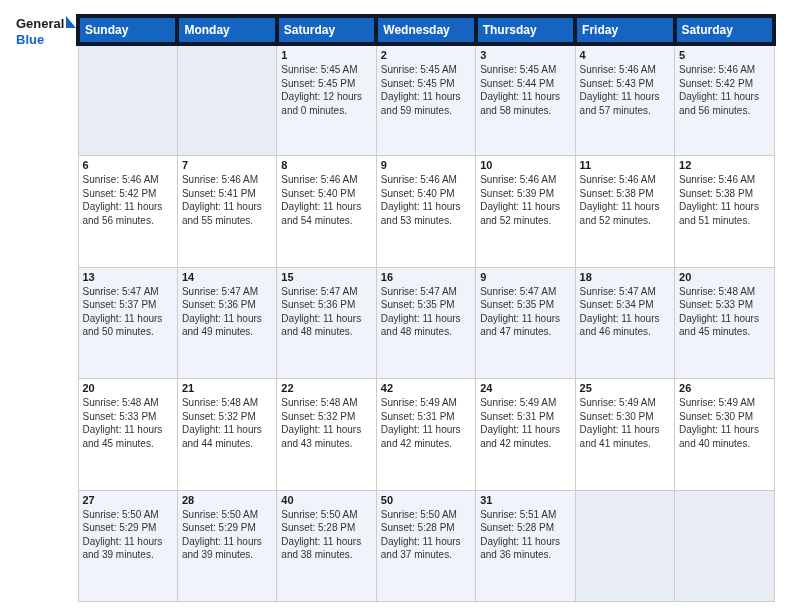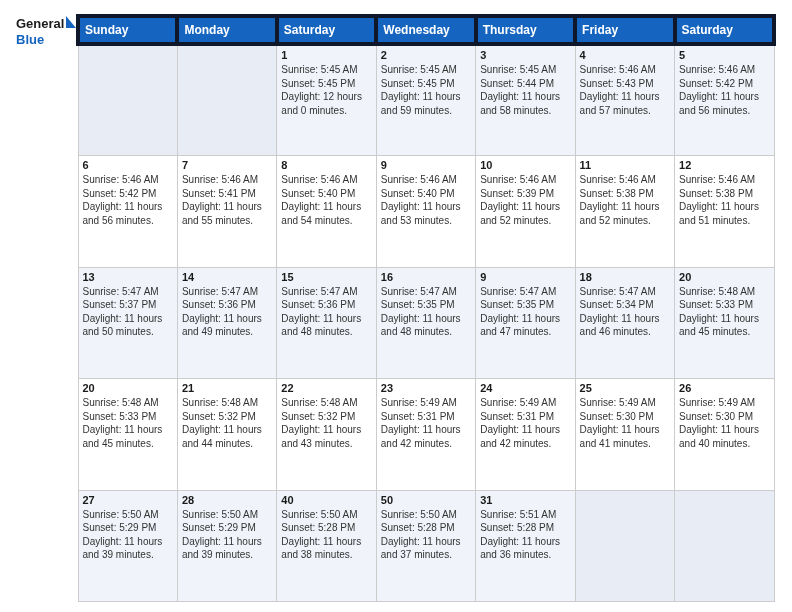--- a/index.html
+++ b/index.html
@@ -276,21 +276,21 @@
 and 44 minutes.</div>
           </td>
           <td>
             <span class="day-num">22</span>
             <div class="cell-text" style="white-space: pre-line;">Sunrise: 5:48 AM
 Sunset: 5:32 PM
 Daylight: 11 hours
 and 43 minutes.</div>
           </td>
           <td>
-            <span class="day-num">23</span>
+            <span class="day-num">42</span>
             <div class="cell-text" style="white-space: pre-line;">Sunrise: 5:49 AM
 Sunset: 5:31 PM
 Daylight: 11 hours
 and 42 minutes.</div>
           </td>
           <td>
             <span class="day-num">24</span>
             <div class="cell-text" style="white-space: pre-line;">Sunrise: 5:49 AM
 Sunset: 5:31 PM
 Daylight: 11 hours

